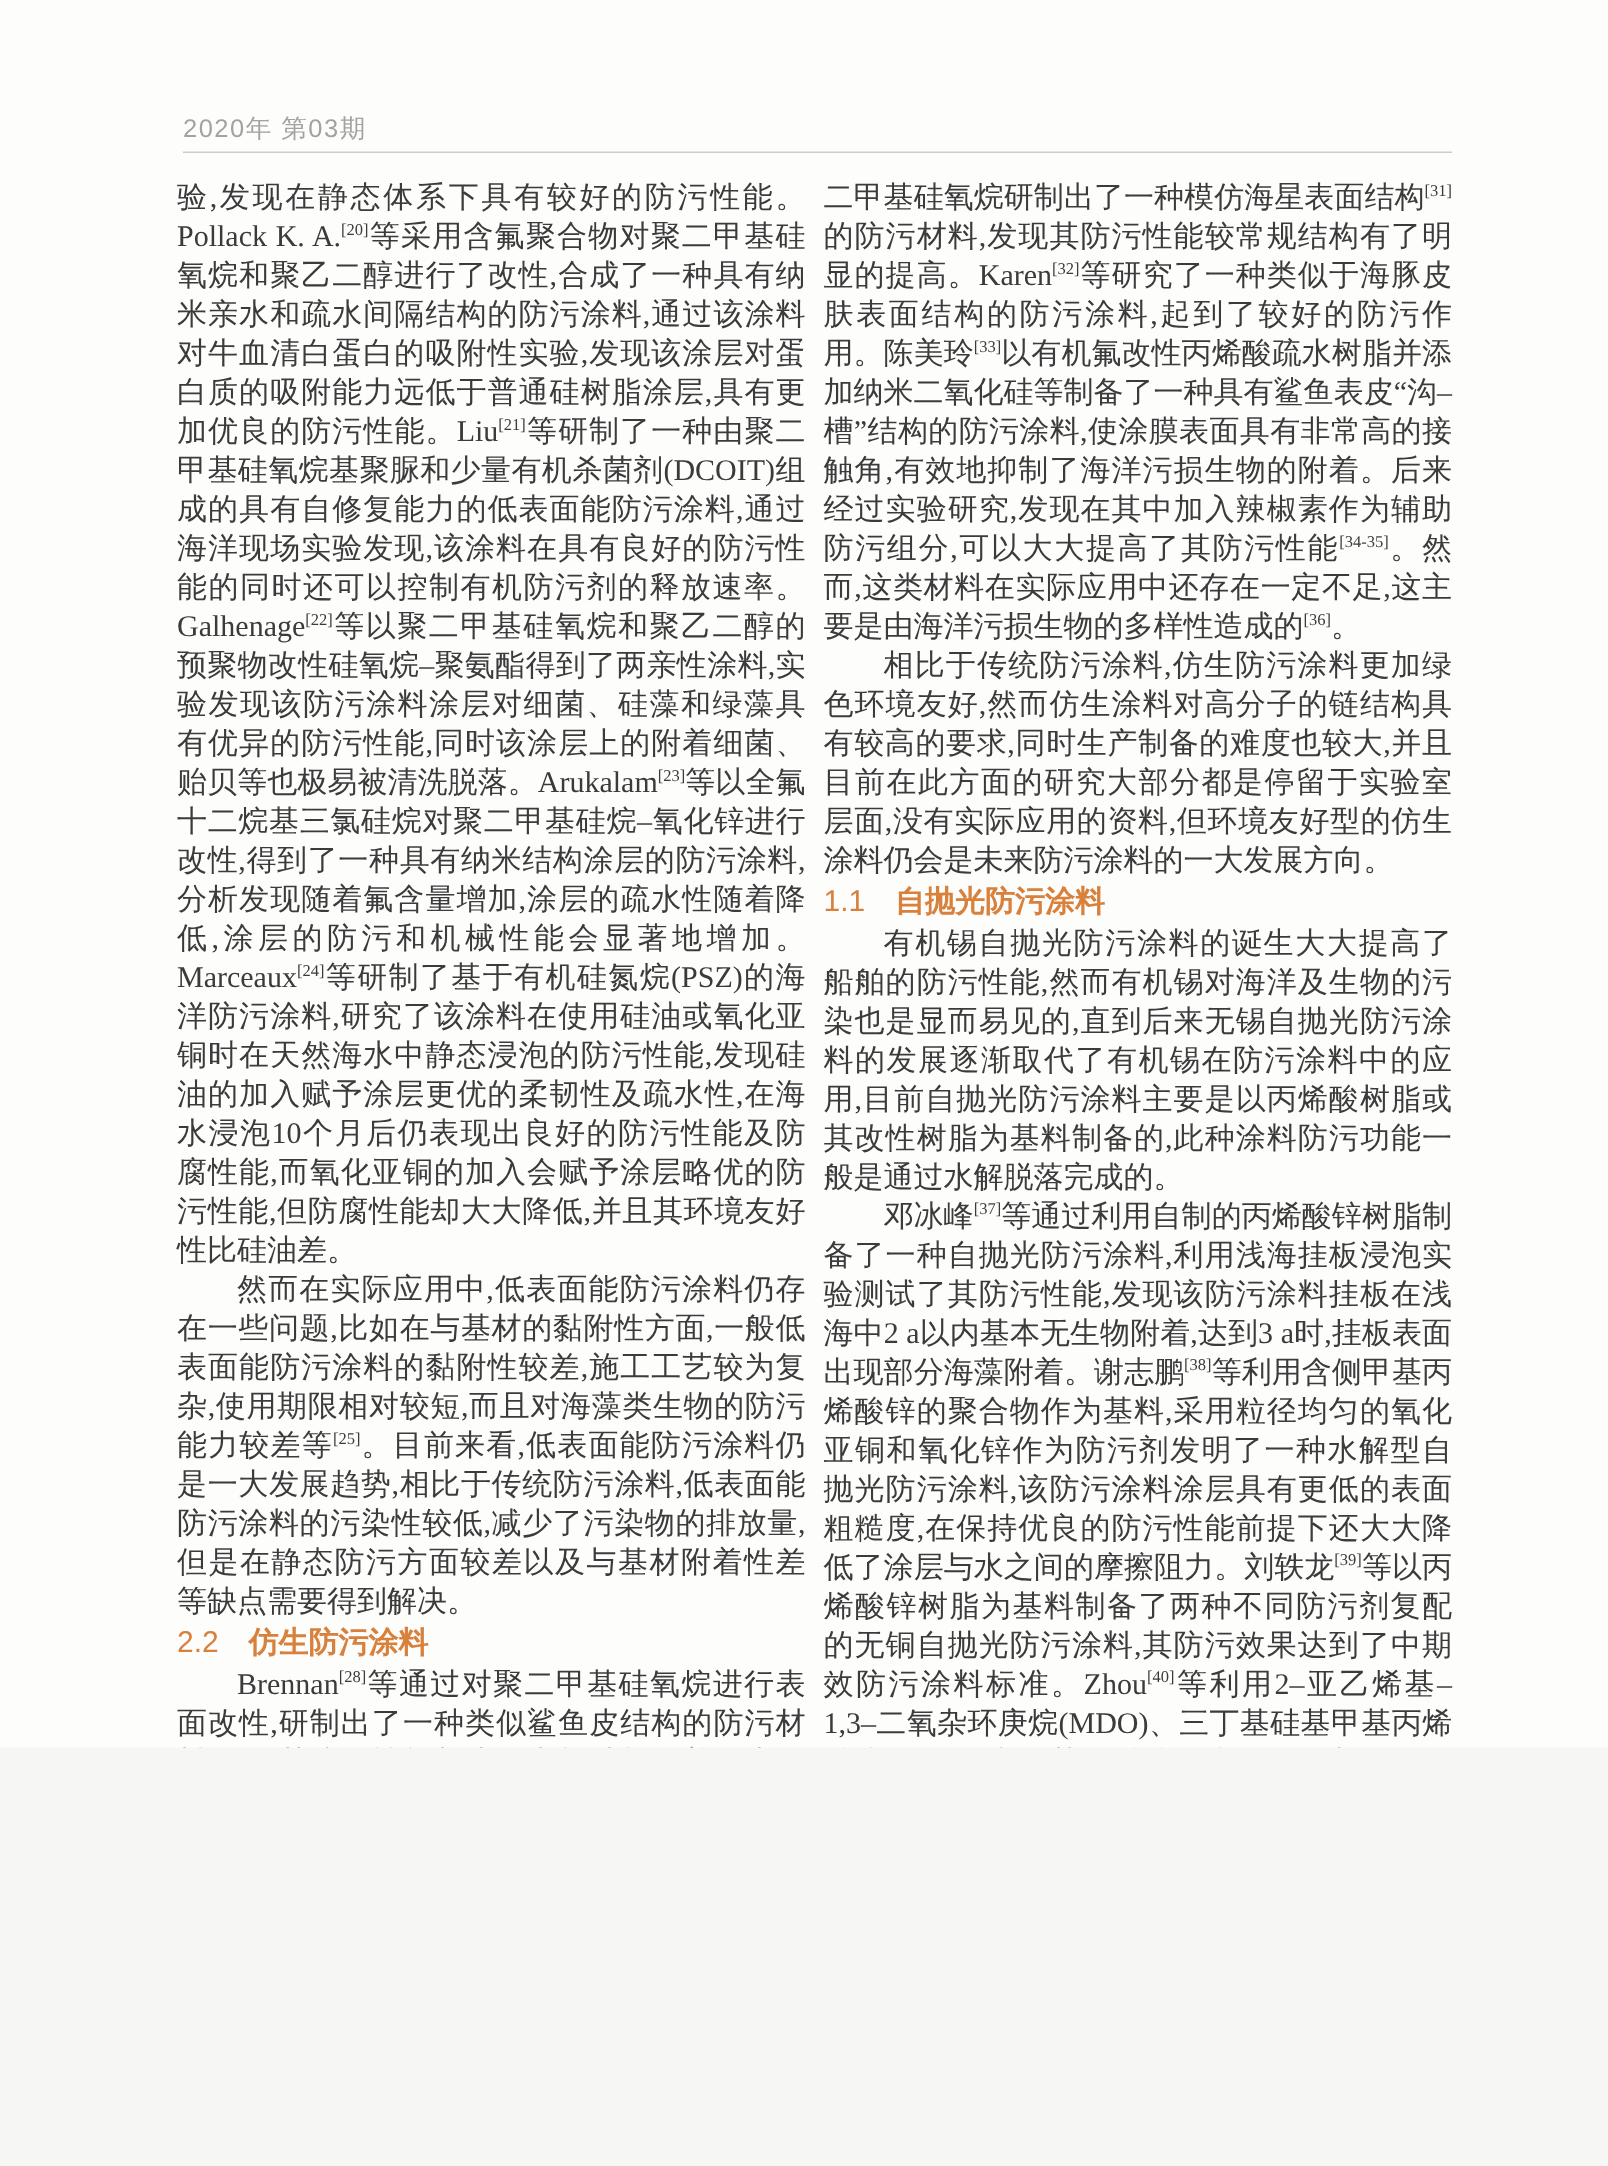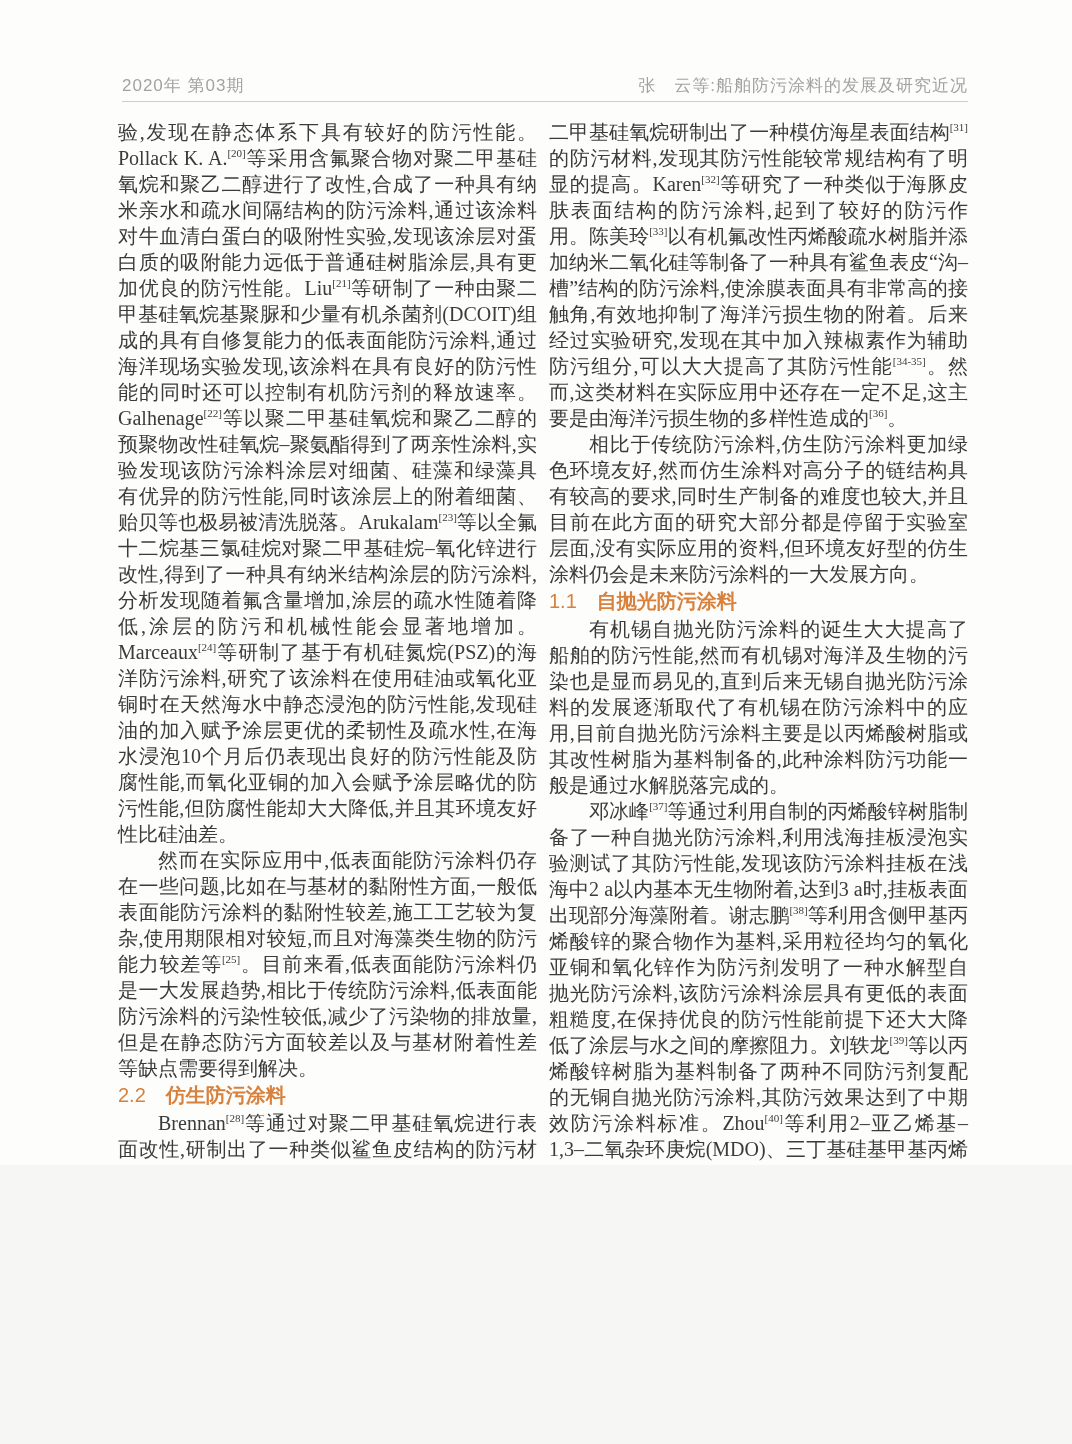--- a/index.html
+++ b/index.html
@@ -69,21 +69,20 @@
     font-size:29px;color:var(--footer-blue);line-height:30px;margin-left:14px;
   }
 </style>
 </head>
 <body>
 
 <div class="page">
 
   <header class="page-header">
     <span>2020年 第03期</span>
-    <span>张　云等:船舶防污涂料的发展及研究近况</span>
   </header>
   <div class="header-rule"></div>
 
   <main class="columns">
     <div class="col" id="col-left">
         <p class="para">验,发现在静态体系下具有较好的防污性能。Pollack K. A.<sup>[20]</sup>等采用含氟聚合物对聚二甲基硅氧烷和聚乙二醇进行了改性,合成了一种具有纳米亲水和疏水间隔结构的防污涂料,通过该涂料对牛血清白蛋白的吸附性实验,发现该涂层对蛋白质的吸附能力远低于普通硅树脂涂层,具有更加优良的防污性能。Liu<sup>[21]</sup>等研制了一种由聚二甲基硅氧烷基聚脲和少量有机杀菌剂(DCOIT)组成的具有自修复能力的低表面能防污涂料,通过海洋现场实验发现,该涂料在具有良好的防污性能的同时还可以控制有机防污剂的释放速率。Galhenage<sup>[22]</sup>等以聚二甲基硅氧烷和聚乙二醇的预聚物改性硅氧烷–聚氨酯得到了两亲性涂料,实验发现该防污涂料涂层对细菌、硅藻和绿藻具有优异的防污性能,同时该涂层上的附着细菌、贻贝等也极易被清洗脱落。Arukalam<sup>[23]</sup>等以全氟十二烷基三氯硅烷对聚二甲基硅烷–氧化锌进行改性,得到了一种具有纳米结构涂层的防污涂料,分析发现随着氟含量增加,涂层的疏水性随着降低,涂层的防污和机械性能会显著地增加。Marceaux<sup>[24]</sup>等研制了基于有机硅氮烷(PSZ)的海洋防污涂料,研究了该涂料在使用硅油或氧化亚铜时在天然海水中静态浸泡的防污性能,发现硅油的加入赋予涂层更优的柔韧性及疏水性,在海水浸泡10个月后仍表现出良好的防污性能及防腐性能,而氧化亚铜的加入会赋予涂层略优的防污性能,但防腐性能却大大降低,并且其环境友好性比硅油差。</p>
         <p class="para indent">然而在实际应用中,低表面能防污涂料仍存在一些问题,比如在与基材的黏附性方面,一般低表面能防污涂料的黏附性较差,施工工艺较为复杂,使用期限相对较短,而且对海藻类生物的防污能力较差等<sup>[25]</sup>。目前来看,低表面能防污涂料仍是一大发展趋势,相比于传统防污涂料,低表面能防污涂料的污染性较低,减少了污染物的排放量,但是在静态防污方面较差以及与基材附着性差等缺点需要得到解决。</p>
         <div class="heading"><span class="num">2.2</span><span>仿生防污涂料</span></div>
         <p class="para indent">Brennan<sup>[28]</sup>等通过对聚二甲基硅氧烷进行表面改性,研制出了一种类似鲨鱼皮结构的防污材料,发现其防污性能相比于常规结构有着巨大的提高,产生了类似于鲨鱼表皮自清洁的特性<sup>[29]</sup>。Zheng等利用聚</p>
       </div>

